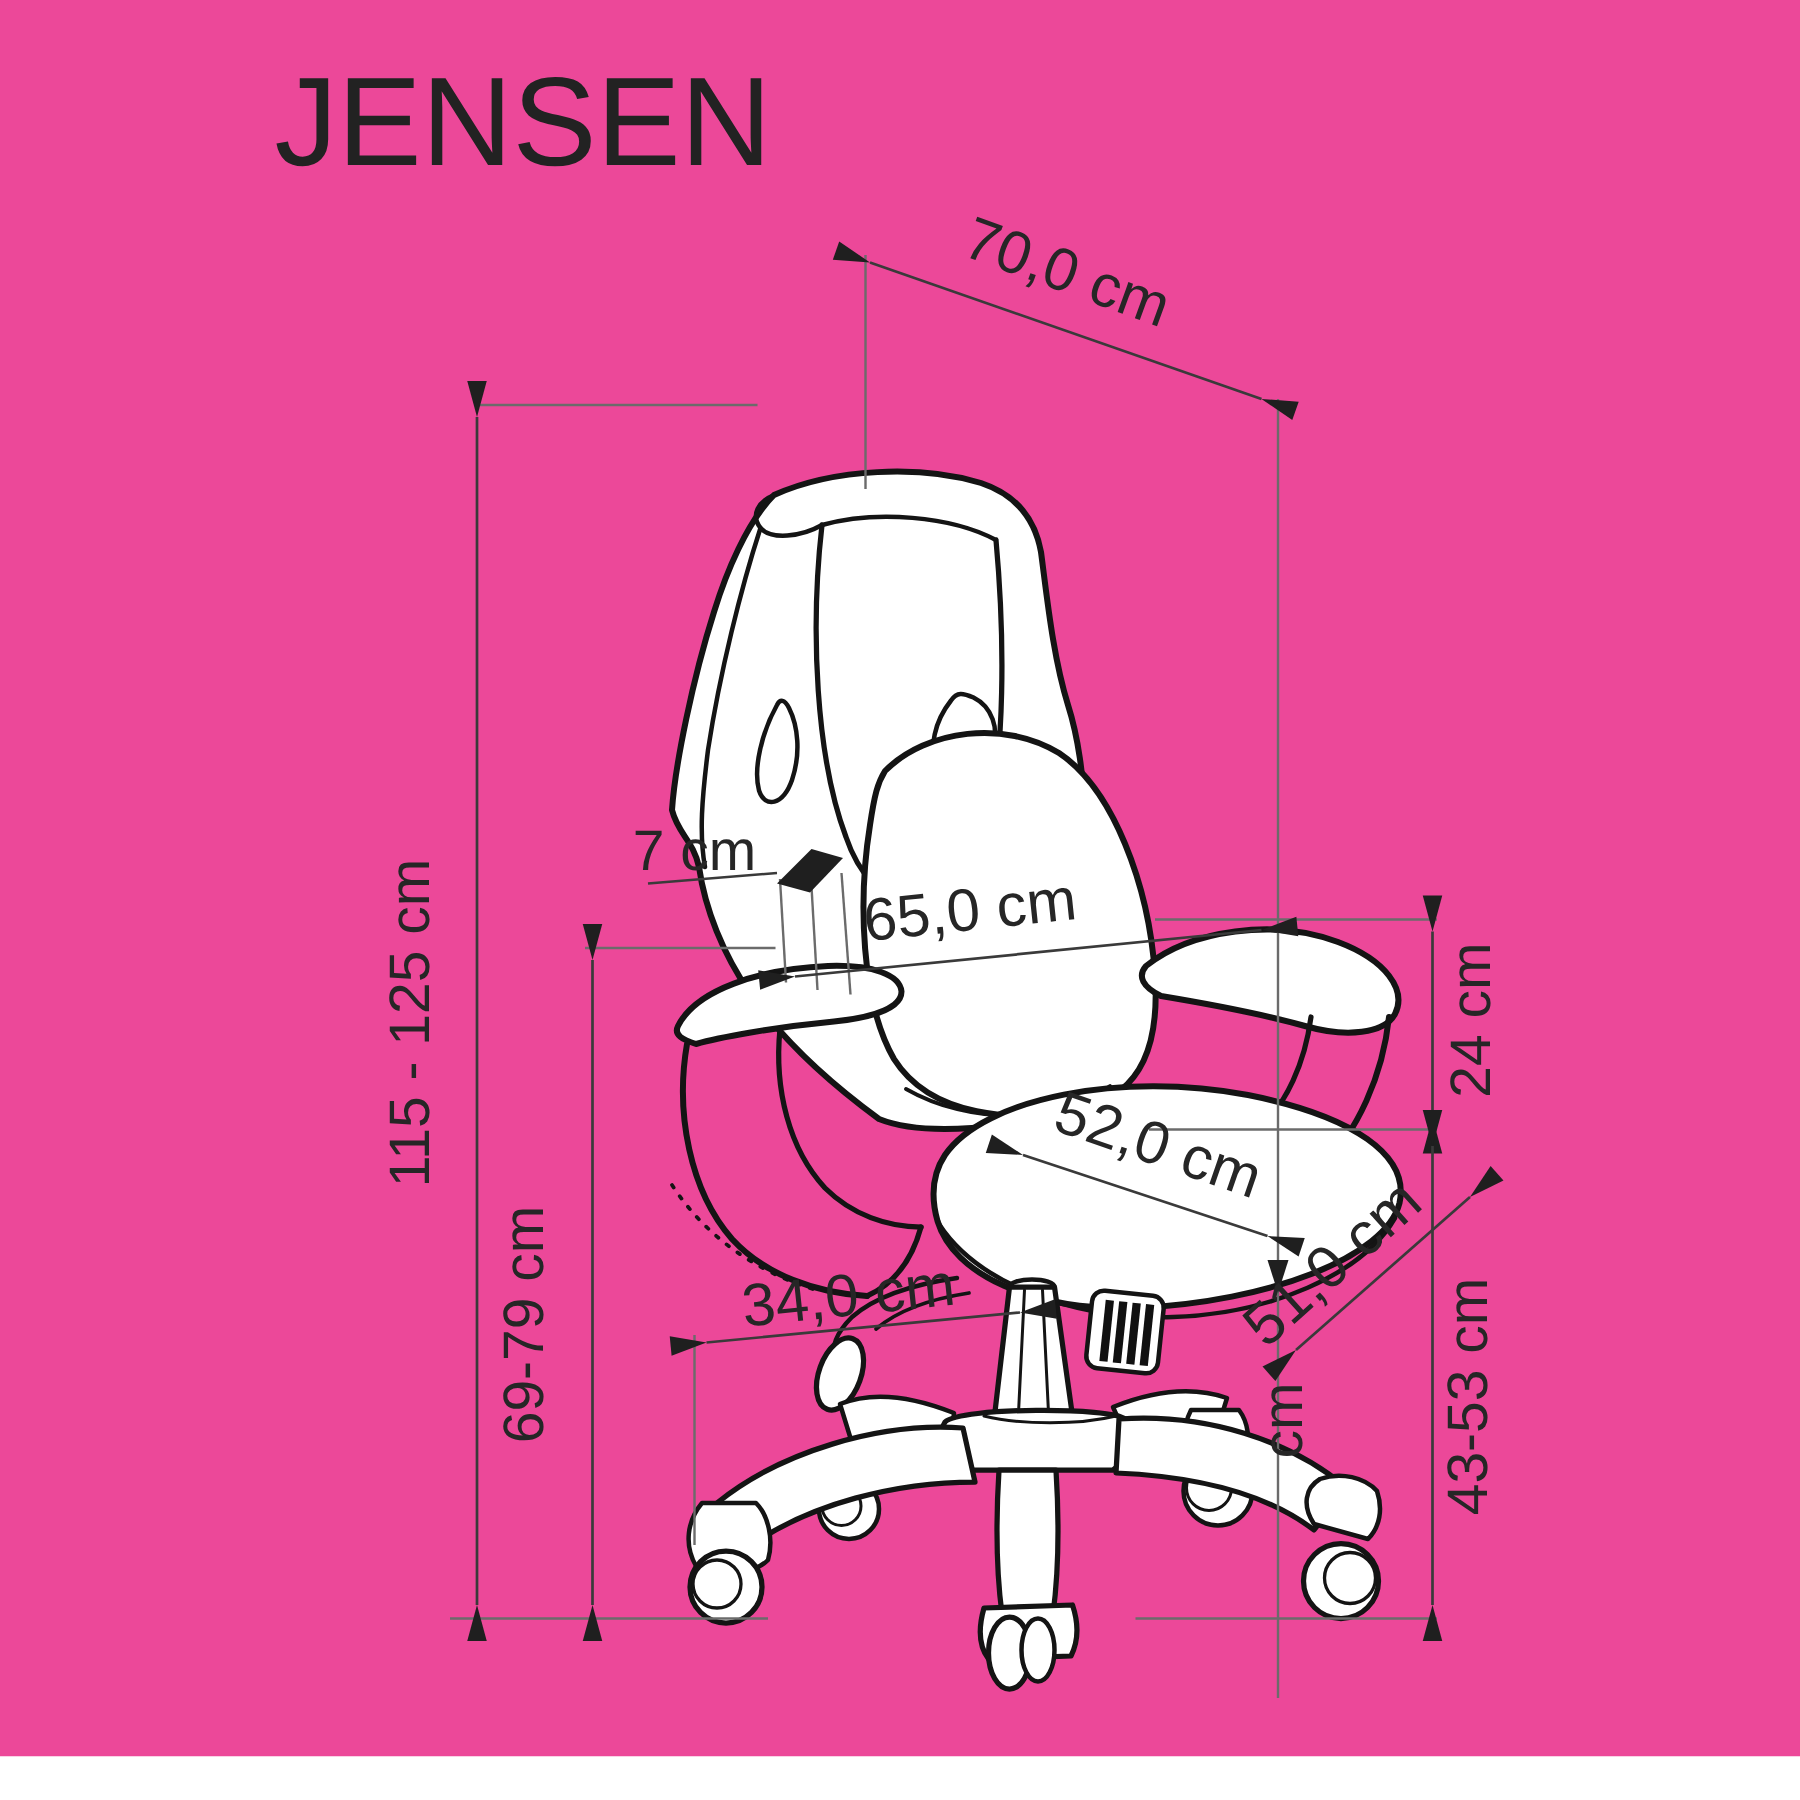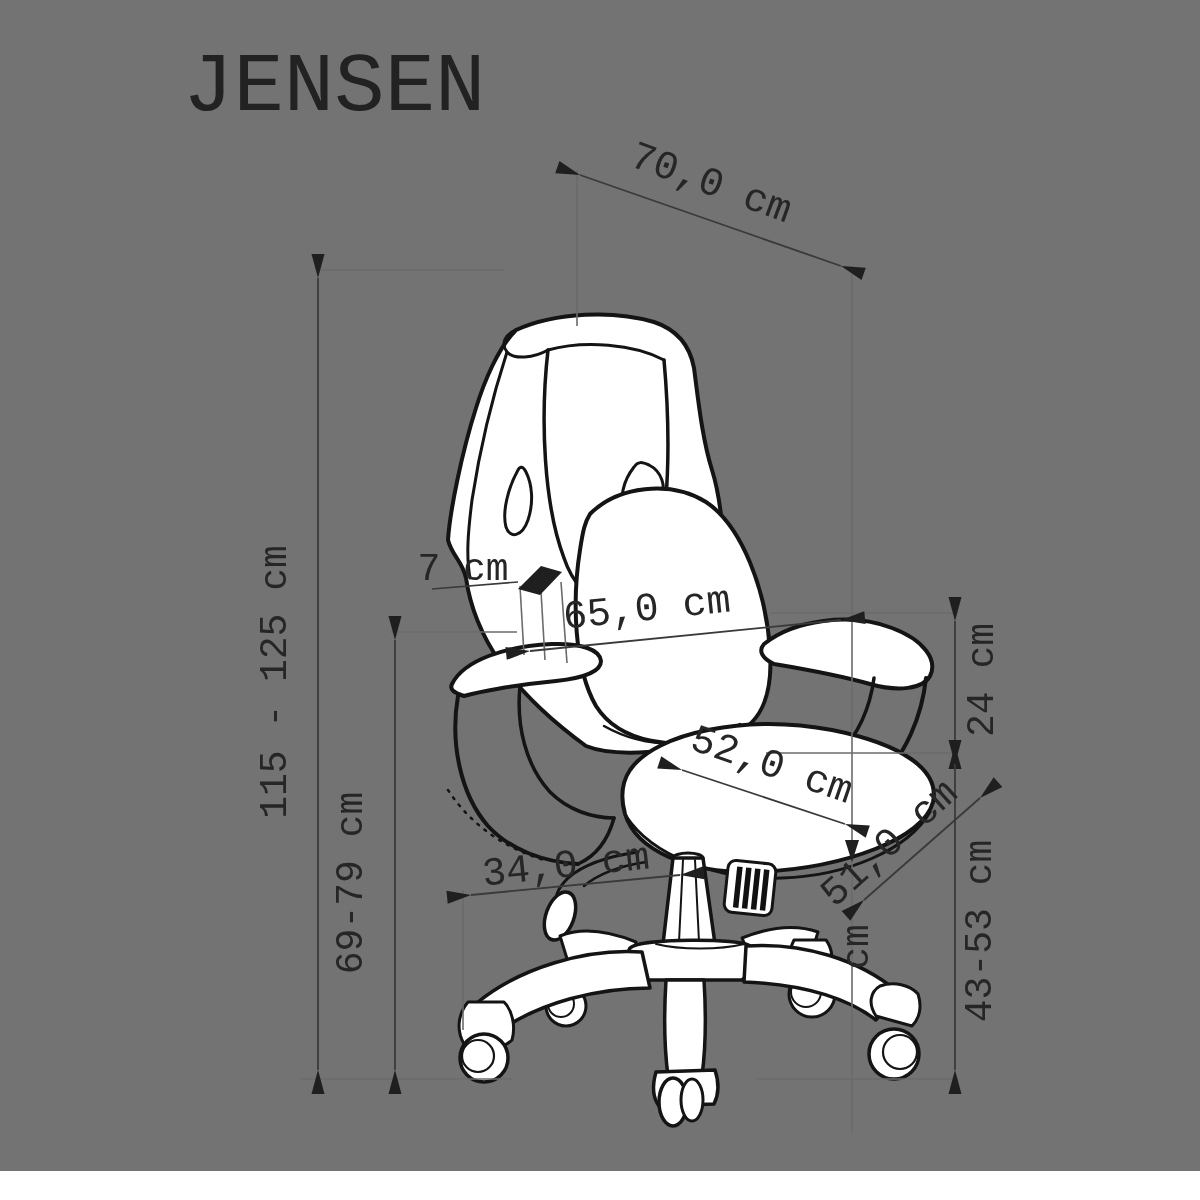--- a/index.html
+++ b/index.html
@@ -1,17 +1,17 @@
 <!DOCTYPE html>
 <html><head>
 <meta charset="utf-8">
 <style>
   html,body{margin:0;padding:0;background:#fff;}
-  .canvas{position:relative;width:1200px;height:1171px;background:#737373;overflow:hidden;
-          font-family:Liberation Mono, monospace;}
+  .canvas{position:relative;width:1200px;height:1171px;background:#ec4899;overflow:hidden;
+          font-family:Liberation Sans, sans-serif;}
   svg{display:block;width:1200px;height:1200px;}
   .chair{stroke:#141414;fill:none;stroke-linecap:round;stroke-linejoin:round;}
   .chair .f{fill:#ffffff;}
   .ext{stroke:#6b6b6b;stroke-width:1.6;fill:none;}
   .dim{stroke:#3a3a3a;stroke-width:1.8;fill:none;marker-start:url(#arr);marker-end:url(#arr);}
   .dimplain{stroke:#3a3a3a;stroke-width:1.6;fill:none;}
   .arrfill{fill:#1f1f1f;stroke:none;}
   .lbl{fill:#262626;font-size:38px;text-anchor:middle;}
   .lbl.big{font-size:40px;}
   .title{fill:#222222;font-size:84px;}

